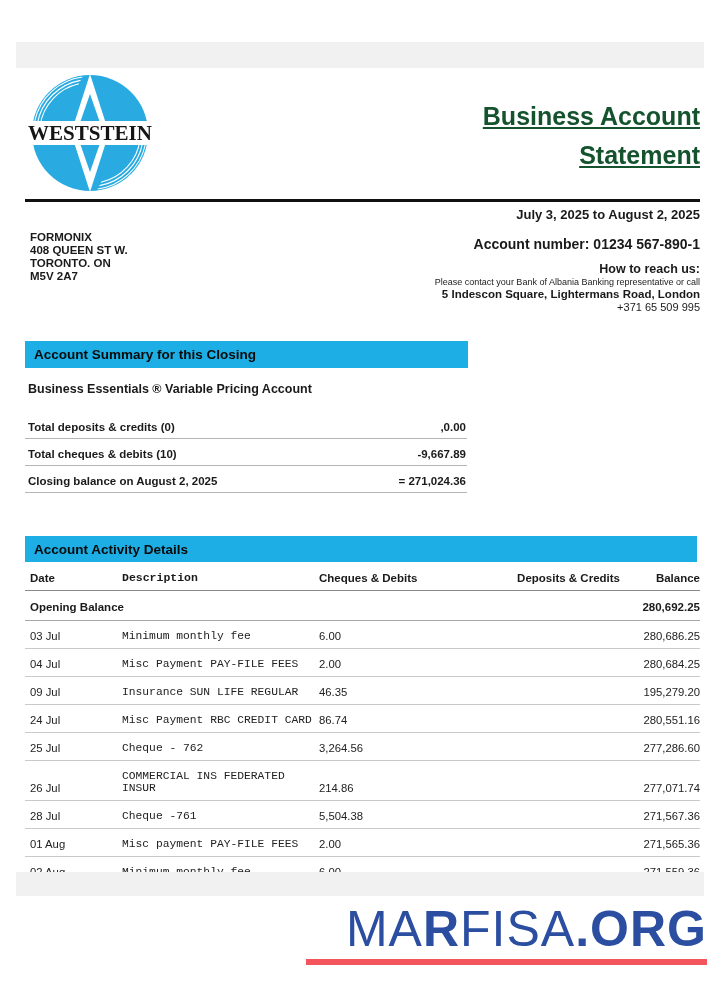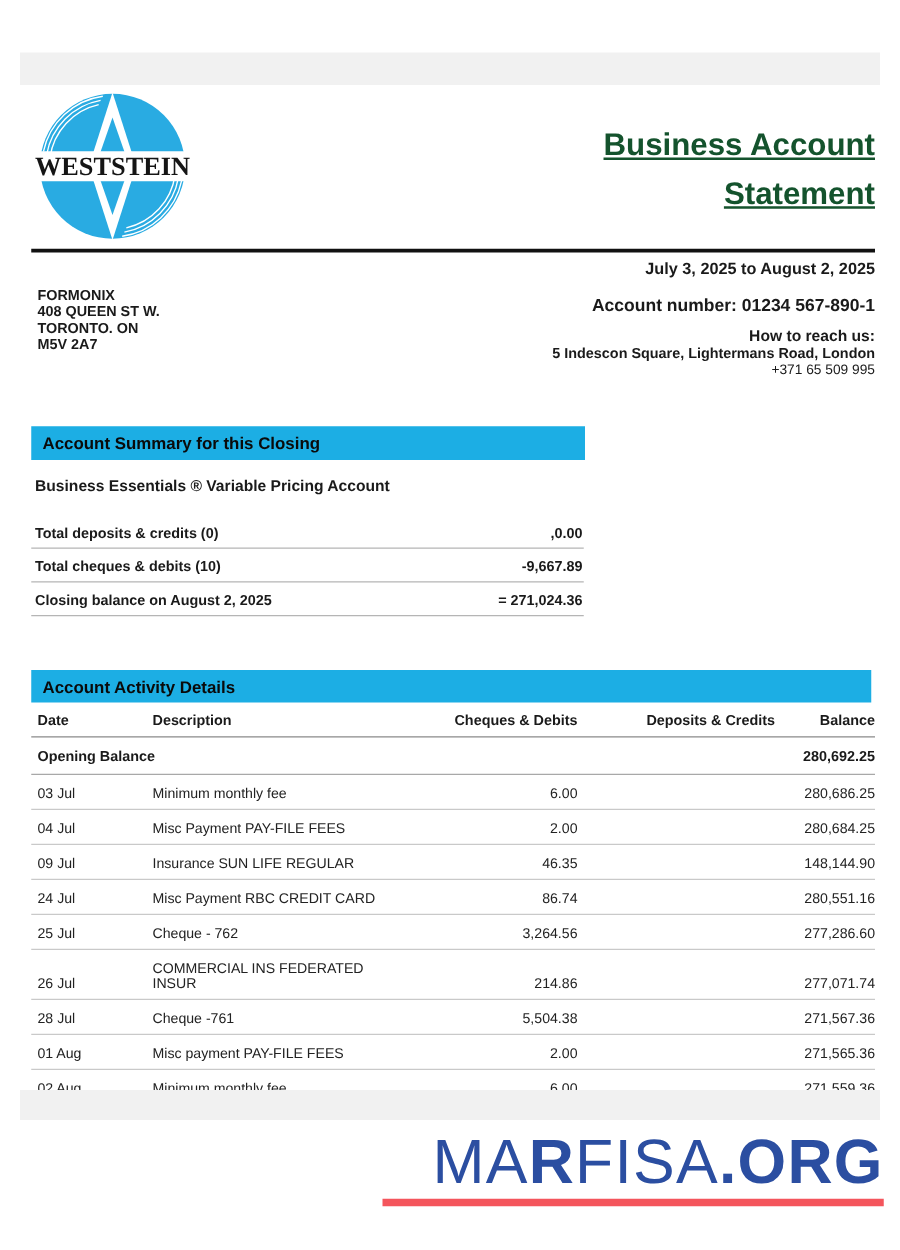--- a/index.html
+++ b/index.html
@@ -49,22 +49,22 @@
   .sum-row {
     display: flex; justify-content: space-between; align-items: flex-end;
     padding: 9px 1px 5px 3px; font-size: 11.5px; font-weight: bold;
     border-bottom: 1px solid #b5b5b5;
   }
   .sum-row.first { border-bottom: 2px solid #3a3a3a; }
 
   #activity-table { position: absolute; left: 25px; top: 562px; width: 675px; }
   .act-row { display: flex; align-items: flex-end; padding: 9px 0 6px 5px; }
   .col-date { width: 92px; }
-  .col-desc { flex: 1; }
-  .col-debit { width: 143px; text-align: right; }
+  .col-desc { flex: 1; font-family: Liberation Mono, monospace; }
+  .col-debit { width: 143px; }
   .col-credit { width: 158px; text-align: right; }
   .col-balance { width: 80px; text-align: right; }
   .act-header { font-size: 11.5px; font-weight: bold; border-bottom: 1.5px solid #8a8a8a; }
   .act-opening { font-size: 11.5px; font-weight: bold; border-bottom: 1px solid #a8a8a8; padding: 10px 0 7px 5px; align-items: center; }
   .act-data { font-size: 11.3px; color: #222; border-bottom: 1px solid #c9c9c9; padding: 8.5px 0 6.5px 5px; }
 
   #watermark {
     position: absolute; top: 899px; right: 13px;
     font-size: 50px; line-height: 60px; letter-spacing: 1px;
     color: var(--watermark_blue, #2B4EA1); white-space: nowrap;
@@ -109,20 +109,21 @@
   <div>FORMONIX</div>
   <div>408 QUEEN ST W.</div>
   <div>TORONTO. ON</div>
   <div>M5V 2A7</div>
 </div>
 
 <div id="account-number">Account number: 01234 567-890-1</div>
 
 <div id="contact">
   <div class="heading">How to reach us:</div>
+  <div class="small">Please contact your Bank of Albania Banking representative or call</div>
   <div class="addr">5 Indescon Square, Lightermans Road, London</div>
   <div class="phone">+371 65 509 995</div>
 </div>
 
 <div class="section-bar" id="summary-bar">Account Summary for this Closing</div>
 <div id="product-line">Business Essentials ® Variable Pricing Account</div>
 
 <div id="summary-table">
   <div class="sum-row">
     <span>Total deposits &amp; credits (0)</span>
@@ -166,21 +167,21 @@
     <span class="col-desc">Misc Payment PAY-FILE FEES</span>
     <span class="col-debit">2.00</span>
     <span class="col-credit"></span>
     <span class="col-balance">280,684.25</span>
   </div>
   <div class="act-row act-data">
     <span class="col-date">09 Jul</span>
     <span class="col-desc">Insurance SUN LIFE REGULAR</span>
     <span class="col-debit">46.35</span>
     <span class="col-credit"></span>
-    <span class="col-balance">148,144.90</span>
+    <span class="col-balance">195,279.20</span>
   </div>
   <div class="act-row act-data">
     <span class="col-date">24 Jul</span>
     <span class="col-desc">Misc Payment RBC CREDIT CARD</span>
     <span class="col-debit">86.74</span>
     <span class="col-credit"></span>
     <span class="col-balance">280,551.16</span>
   </div>
   <div class="act-row act-data">
     <span class="col-date">25 Jul</span>

